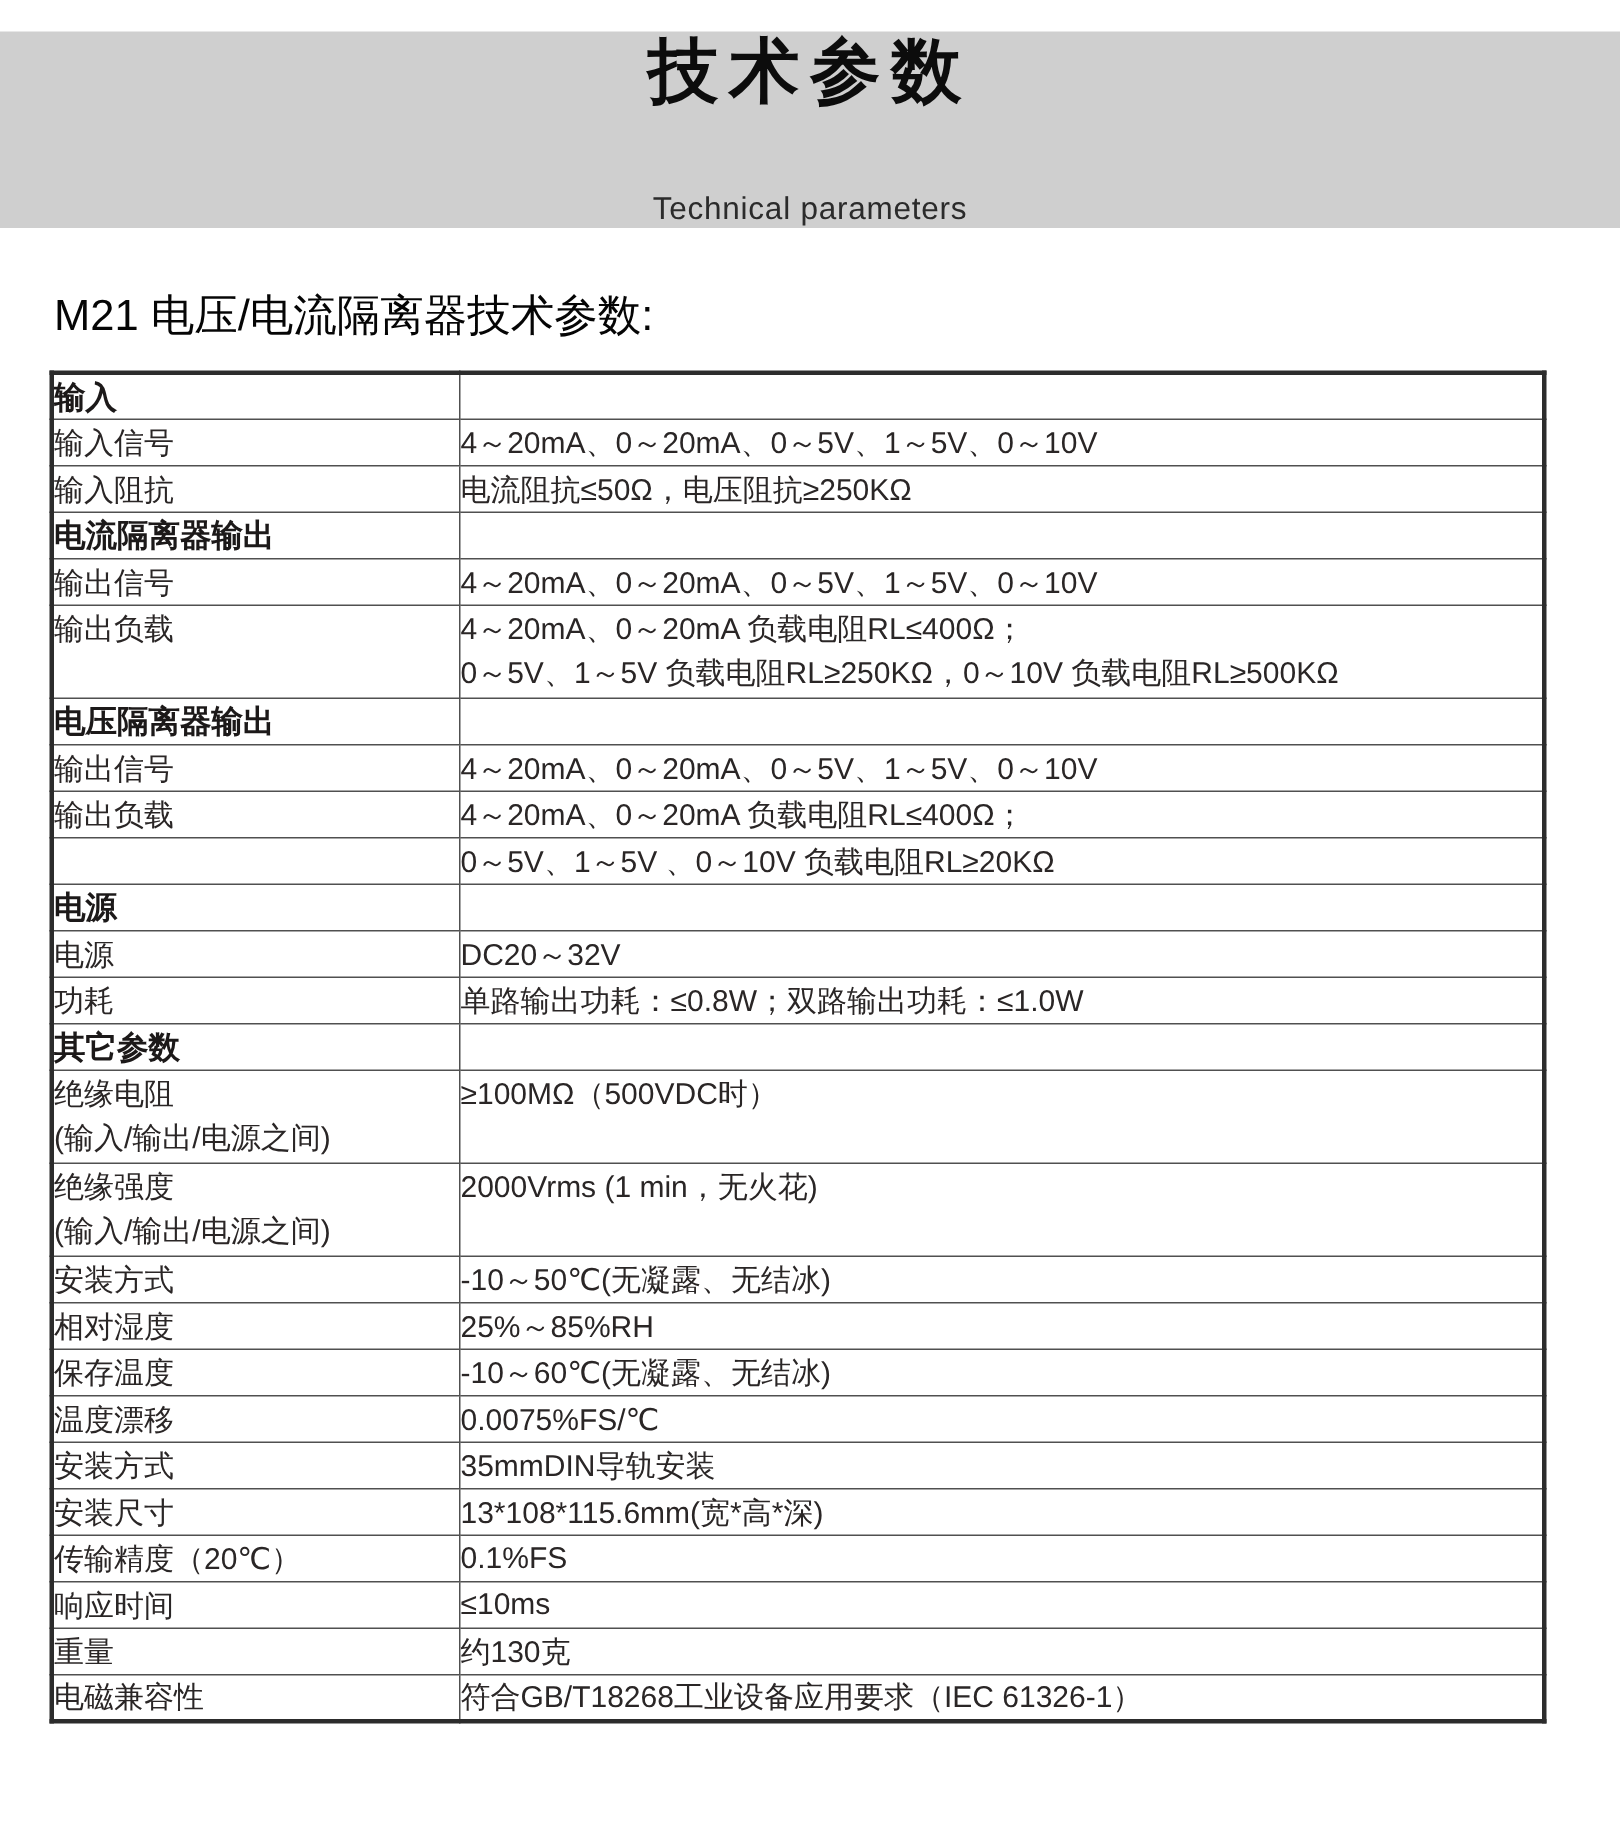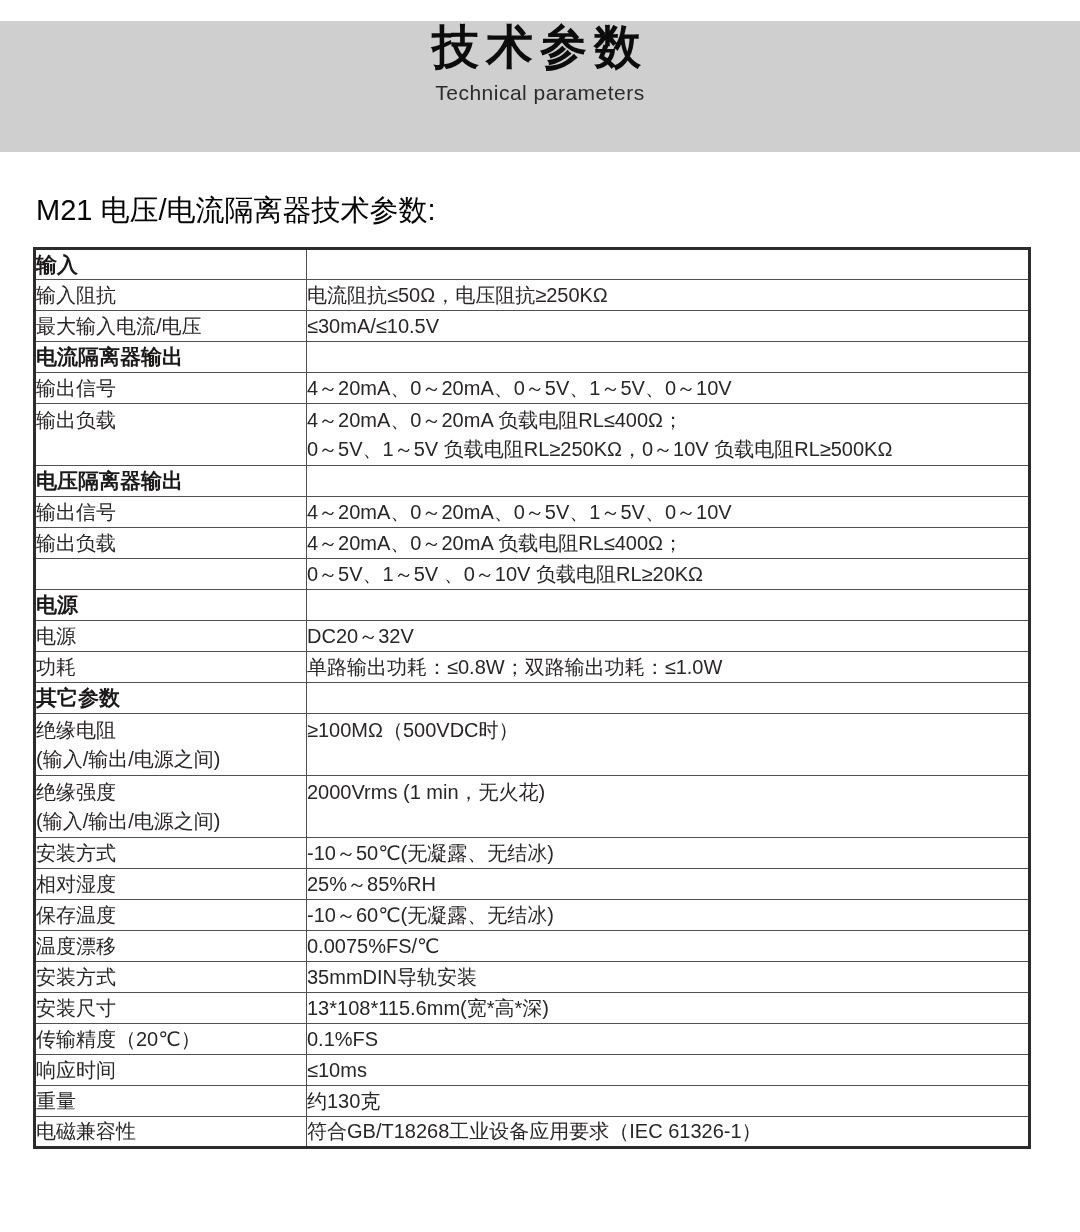--- a/index.html
+++ b/index.html
@@ -20,21 +20,21 @@
   .banner {
     position: absolute;
     top: 21px;
     left: 0;
     width: 1080px;
     height: 131px;
     background: #cfcfcf;
     display: flex;
     flex-direction: column;
     align-items: center;
-    justify-content: flex-start;
+    justify-content: space-between;
   }
   .banner-title {
     font-size: 47px;
     font-weight: 700;
     color: #0c0c0c;
     letter-spacing: 7px;
     line-height: 1.1;
   }
   .banner-subtitle {
     font-size: 21px;
@@ -103,26 +103,26 @@
 
   <div class="model-heading">M21 电压/电流隔离器技术参数:</div>
 
   <table class="spec-table">
     <tbody>
       <tr class="row section">
         <td class="lbl"><span>输入</span></td>
         <td class="val"></td>
       </tr>
       <tr class="row">
+        <td class="lbl"><span>输入信号</span></td>
+        <td class="val"><span>4～20mA、0～20mA、0～5V、1～5V、0～10V</span></td>
+      </tr>
+      <tr class="row">
         <td class="lbl"><span>输入阻抗</span></td>
         <td class="val"><span>电流阻抗≤50Ω，电压阻抗≥250KΩ</span></td>
-      </tr>
-      <tr class="row">
-        <td class="lbl"><span>最大输入电流/电压</span></td>
-        <td class="val"><span>≤30mA/≤10.5V</span></td>
       </tr>
       <tr class="row section">
         <td class="lbl"><span>电流隔离器输出</span></td>
         <td class="val"></td>
       </tr>
       <tr class="row">
         <td class="lbl"><span>输出信号</span></td>
         <td class="val"><span>4～20mA、0～20mA、0～5V、1～5V、0～10V</span></td>
       </tr>
       <tr class="tall">

